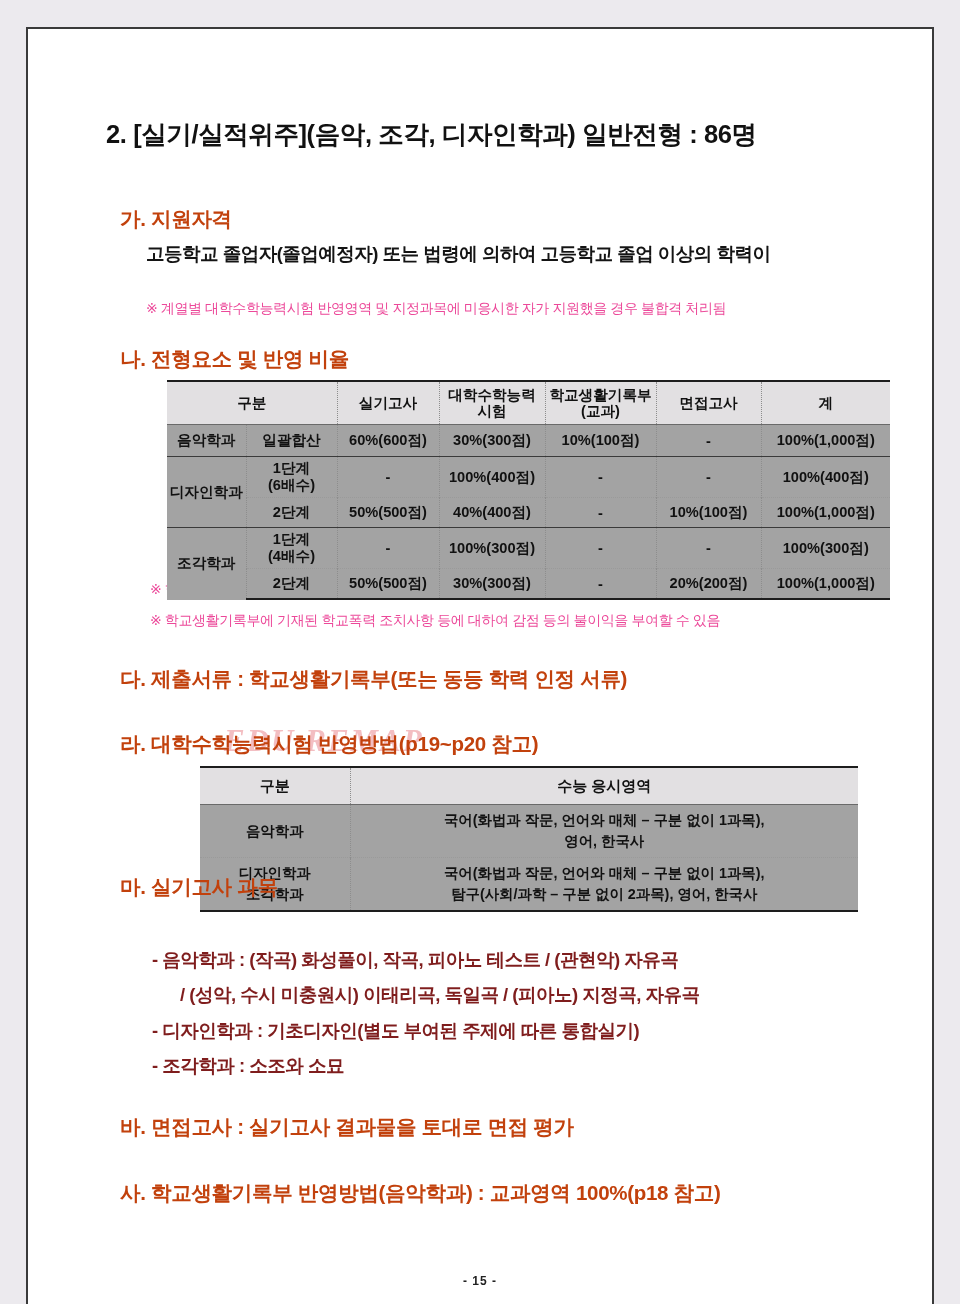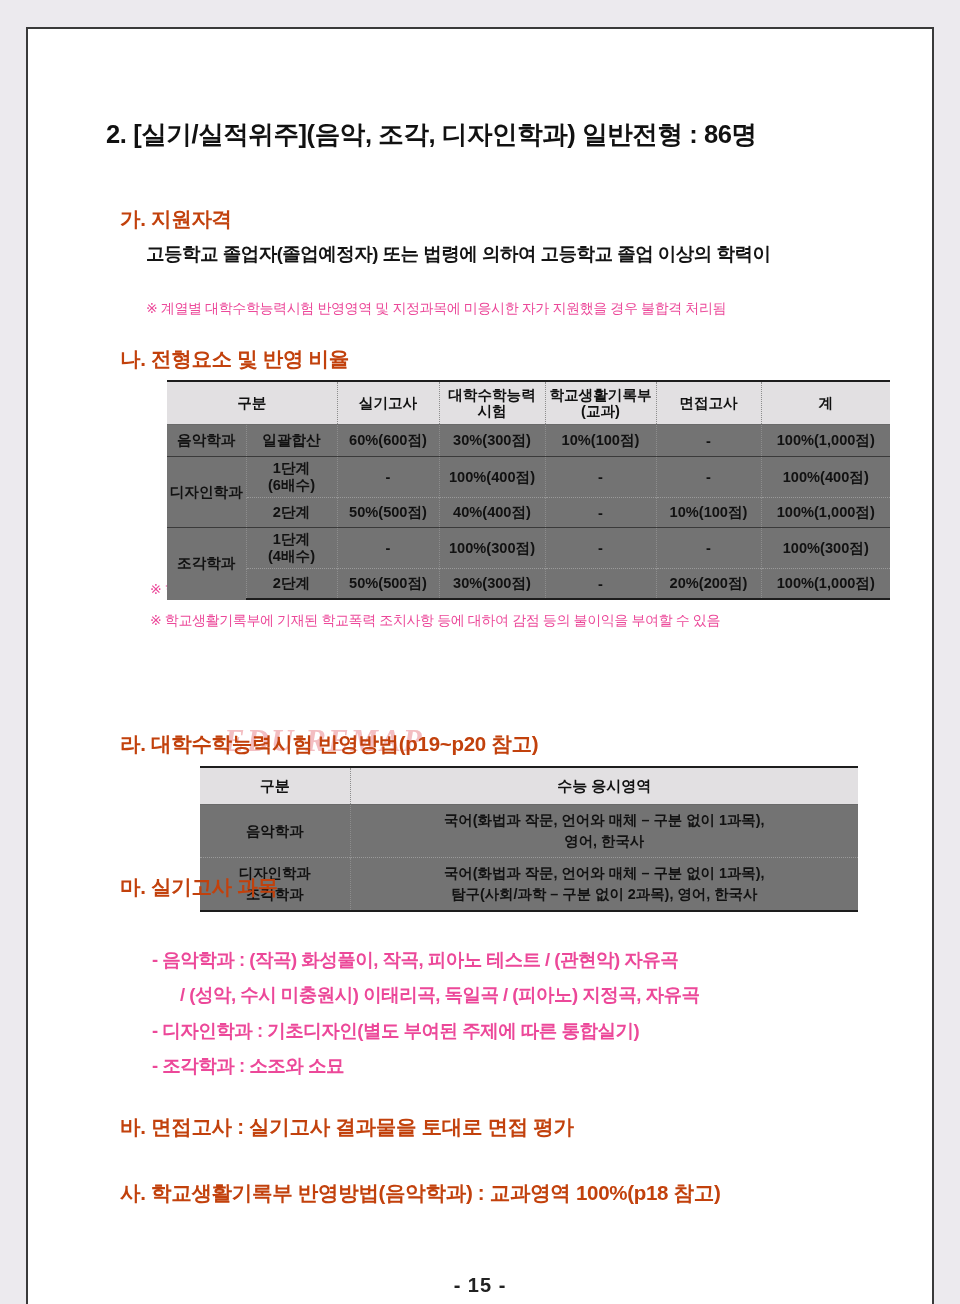--- a/index.html
+++ b/index.html
@@ -87,32 +87,32 @@
     font-weight: normal;
     letter-spacing: -0.4px;
     color: #ec4899;
     white-space: nowrap;
   }
   .bullet-line {
     position: absolute;
     font-size: 18.5px;
     font-weight: bold;
     letter-spacing: -0.5px;
-    color: #ec4899;
+    color: #7f1d1d;
     white-space: nowrap;
   }
 
   
   .tbl {
     position: absolute;
     border-collapse: collapse;
     table-layout: fixed;
     font-weight: bold;
     color: #111;
-    background: #737373;
+    background: #a3a3a3;
     z-index: 1;
   }
   .tbl td, .tbl th {
     border-left: 1px dotted #8d8d8d;
     border-right: 1px dotted #8d8d8d;
     text-align: center;
     vertical-align: middle;
     padding: 0;
   }
   .tbl .edge-l { border-left: none; }
@@ -147,21 +147,21 @@
   #tbl-csat tr.row2 td { border-top: 1px dotted #9a9a9a; }
   #tbl-csat tr.last td { border-bottom: 2.6px solid #1d1d1d; }
 
   
   .page-num {
     position: absolute;
     left: 0;
     right: 0;
     top: 1245px;
     text-align: center;
-    font-size: 20px;
+    font-size: 12px;
     font-weight: bold;
     color: #222;
     letter-spacing: 1px;
   }
 </style>
 </head>
 <body>
 
 <div class="page-wrap">
   <div class="page-inner">
@@ -256,20 +256,21 @@
           <td>-</td>
           <td>20%(200점)</td>
           <td class="edge-r">100%(1,000점)</td>
         </tr>
       </tbody>
     </table>
 
     <div class="note-line" style="left:122px; top:552px;">※  합격자는 총점 순위에 따라 성적이 높은 순으로 선발</div>
     <div class="note-line" style="left:122px; top:583px;">※  학교생활기록부에 기재된 학교폭력 조치사항 등에 대하여 감점 등의 불이익을 부여할 수 있음</div>
 
+    <div class="sec-head" style="left:92px; top:636px;">다. 제출서류 : 학교생활기록부(또는 동등 학력 인정 서류)</div>
 
     <div class="sec-head" style="left:92px; top:701px;">라. 대학수학능력시험 반영방법(p19~p20 참고)</div>
 
     <table class="tbl" id="tbl-csat">
       <colgroup>
         <col style="width:150px">
         <col style="width:508px">
       </colgroup>
       <thead>
         <tr>

